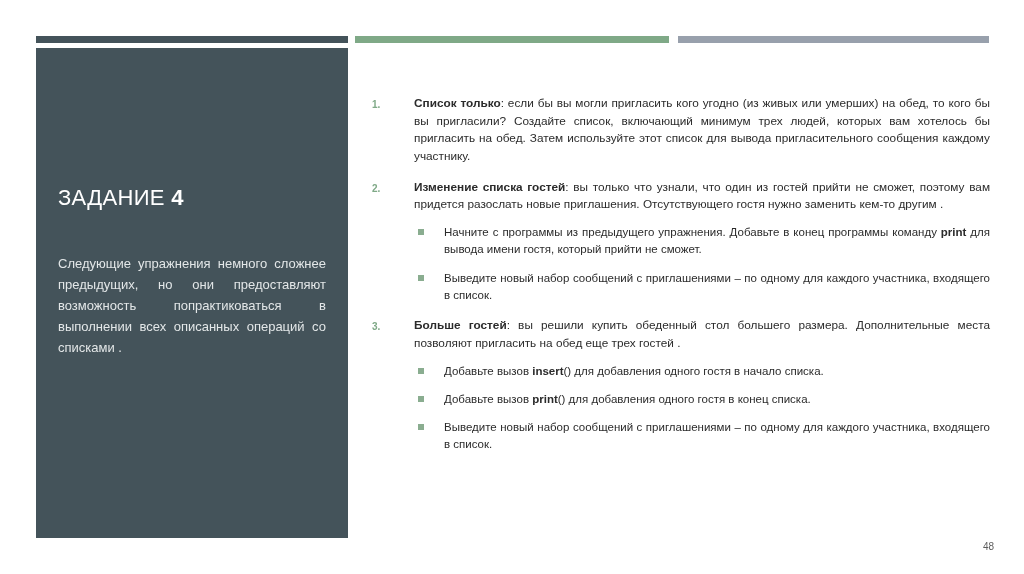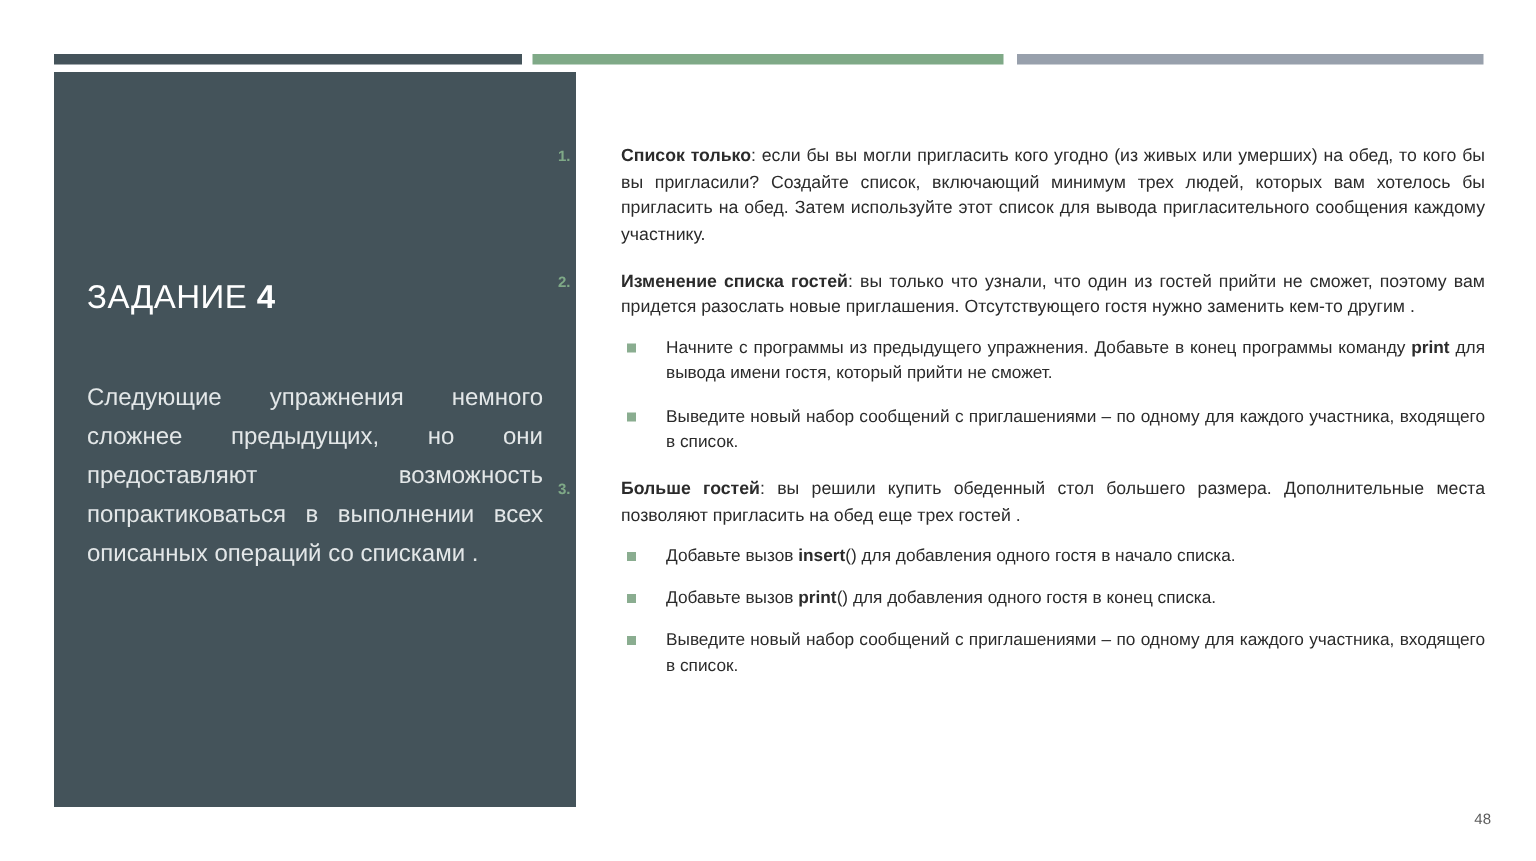--- a/index.html
+++ b/index.html
@@ -28,21 +28,21 @@
   }
   #top-bar-dark  { left: 36px;  width: 312px; background: #44535a; }
   #top-bar-green { left: 355px; width: 314px; background: #7fa987; }
   #top-bar-gray  { left: 678px; width: 311px; background: #98a0ac; }
 
   
   #title-panel {
     position: absolute;
     left: 36px;
     top: 48px;
-    width: 348px;
+    width: 312px;
     height: 490px;
     background: #44535a;
     box-sizing: border-box;
     padding: 0 22px;
   }
   #panel-title {
     position: absolute;
     left: 22px;
     right: 22px;
     top: 137px;
@@ -55,21 +55,21 @@
   }
   #panel-title .num {
     font-weight: 700;
   }
   #panel-body {
     position: absolute;
     left: 22px;
     right: 22px;
     top: 205px;
     color: #e3e7e8;
-    font-size: 16px;
+    font-size: 13px;
     line-height: 1.62;
     text-align: justify;
     text-justify: inter-word;
   }
 
   
   #content {
     position: absolute;
     left: 370px;
     top: 95px;

